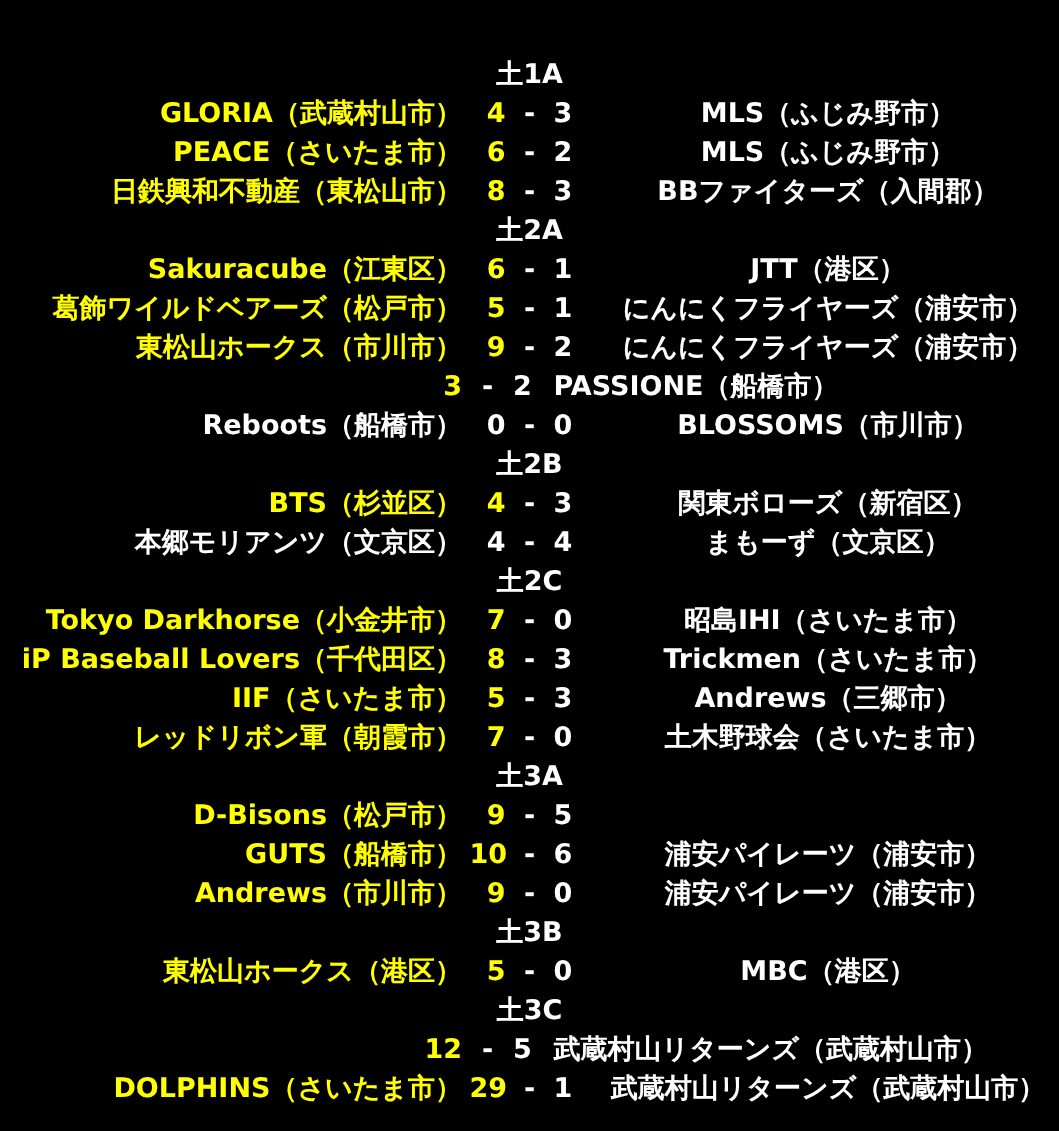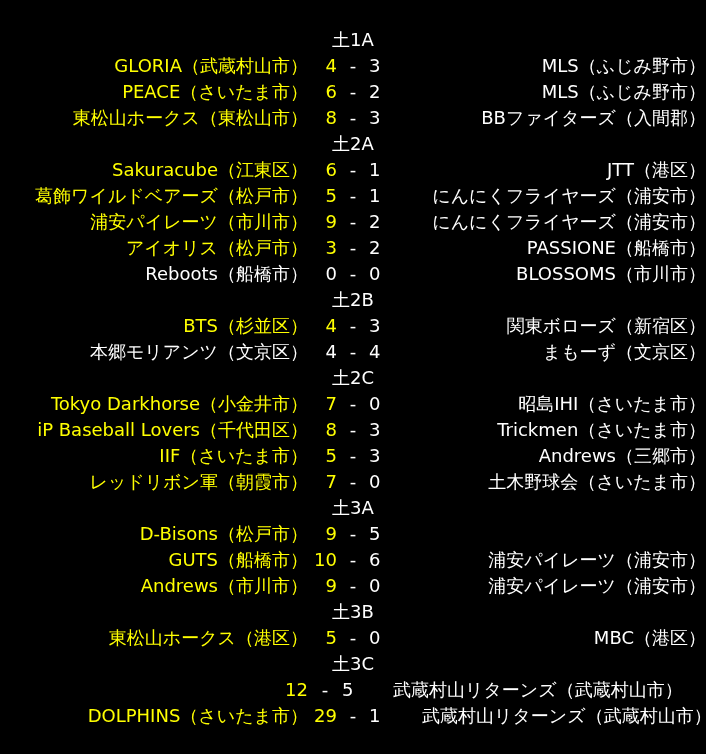--- a/index.html
+++ b/index.html
@@ -8,23 +8,23 @@
     background: #000000;
   }
   body {
     width: 706px;
     height: 754px;
     overflow: hidden;
   }
   .board {
     box-sizing: border-box;
     width: 706px;
-    padding-top: 27px;
+    padding-top: 37px;
     font-family: "DejaVu Sans", sans-serif;
-    font-weight: normal;
+    font-weight: bold;
     font-size: 18px;
     color: var(--neutral, #ffffff);
     -webkit-font-smoothing: none;
   }
   .section-header {
     height: 26px;
     line-height: 26px;
     text-align: center;
     white-space: nowrap;
   }
@@ -34,21 +34,21 @@
     column-gap: 5px;
     height: 26px;
     line-height: 26px;
     white-space: nowrap;
   }
   .cell { overflow: visible; }
   .left-team  { text-align: right; }
   .left-score { text-align: right; }
   .dash       { text-align: center; }
   .right-score{ text-align: left; }
-  .right-team { text-align: right; margin-left: 24px; }
+  .right-team { text-align: center; }
   .win { color: var(--winner, #ffff00); }
 </style>
 </head>
 <body style="background: rgb(0, 0, 0);">
 
 <div class="board">
   <div class="section">
     <div class="section-header">土1A</div>
 
   <div class="match-row">
@@ -61,21 +61,21 @@
 
   <div class="match-row">
     <span class="cell left-team win">PEACE（さいたま市）</span>
     <span class="cell left-score win">6</span>
     <span class="cell dash">-</span>
     <span class="cell right-score">2</span>
     <span class="cell right-team">MLS（ふじみ野市）</span>
   </div>
 
   <div class="match-row">
-    <span class="cell left-team win">東松山ホークス（東松山市）</span>
+    <span class="cell left-team win">日鉄興和不動産（東松山市）</span>
     <span class="cell left-score win">8</span>
     <span class="cell dash">-</span>
     <span class="cell right-score">3</span>
     <span class="cell right-team">BBファイターズ（入間郡）</span>
   </div>
 </div>
 
   <div class="section">
     <div class="section-header">土2A</div>
 
@@ -89,29 +89,28 @@
 
   <div class="match-row">
     <span class="cell left-team win">葛飾ワイルドベアーズ（松戸市）</span>
     <span class="cell left-score win">5</span>
     <span class="cell dash">-</span>
     <span class="cell right-score">1</span>
     <span class="cell right-team">にんにくフライヤーズ（浦安市）</span>
   </div>
 
   <div class="match-row">
-    <span class="cell left-team win">浦安パイレーツ（市川市）</span>
+    <span class="cell left-team win">東松山ホークス（市川市）</span>
     <span class="cell left-score win">9</span>
     <span class="cell dash">-</span>
     <span class="cell right-score">2</span>
     <span class="cell right-team">にんにくフライヤーズ（浦安市）</span>
   </div>
 
   <div class="match-row">
-    <span class="cell left-team win">アイオリス（松戸市）</span>
     <span class="cell left-score win">3</span>
     <span class="cell dash">-</span>
     <span class="cell right-score">2</span>
     <span class="cell right-team">PASSIONE（船橋市）</span>
   </div>
 
   <div class="match-row">
     <span class="cell left-team">Reboots（船橋市）</span>
     <span class="cell left-score">0</span>
     <span class="cell dash">-</span>

